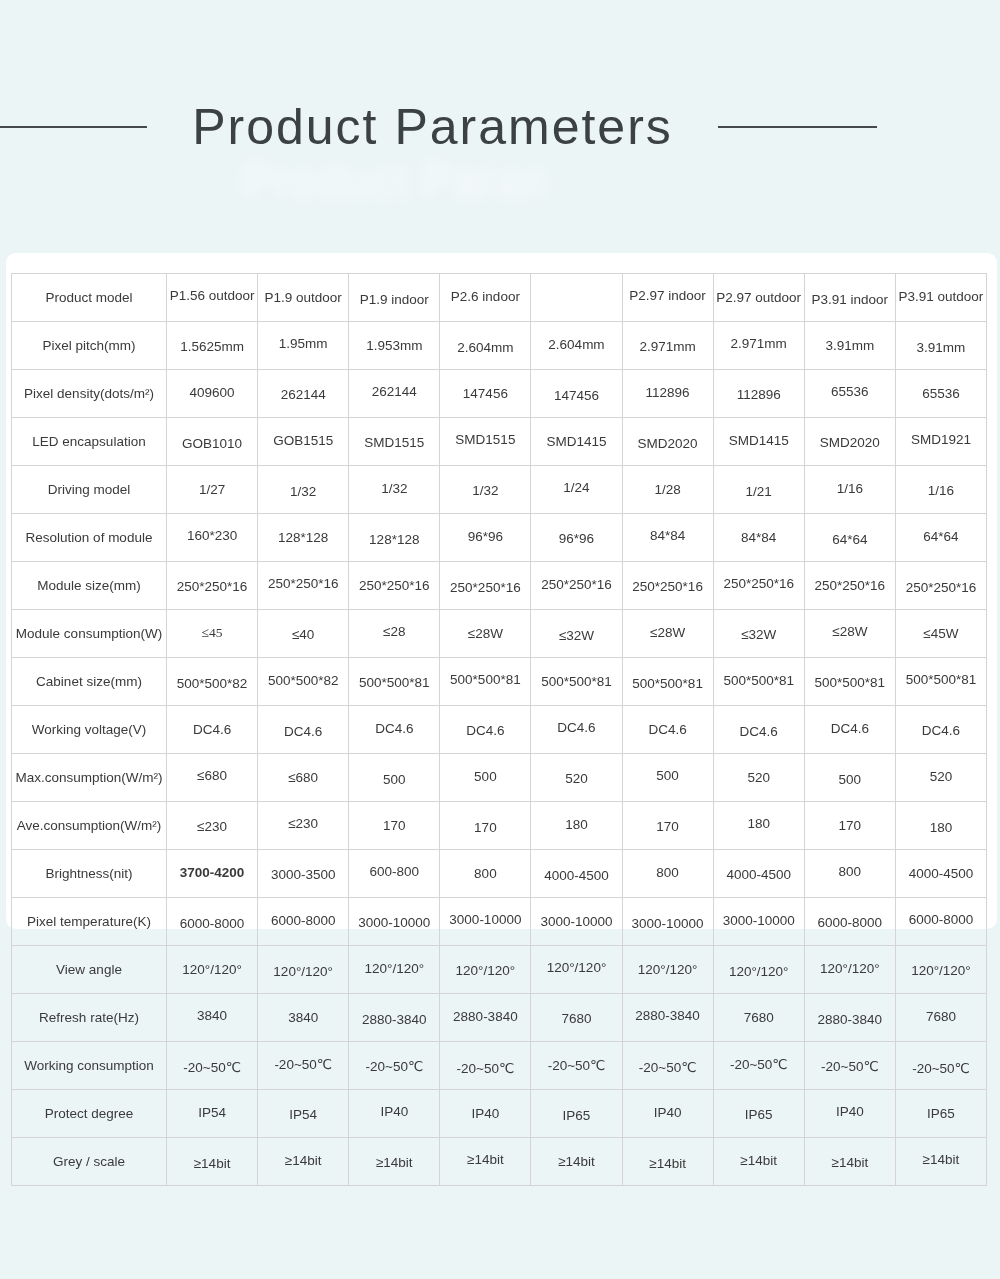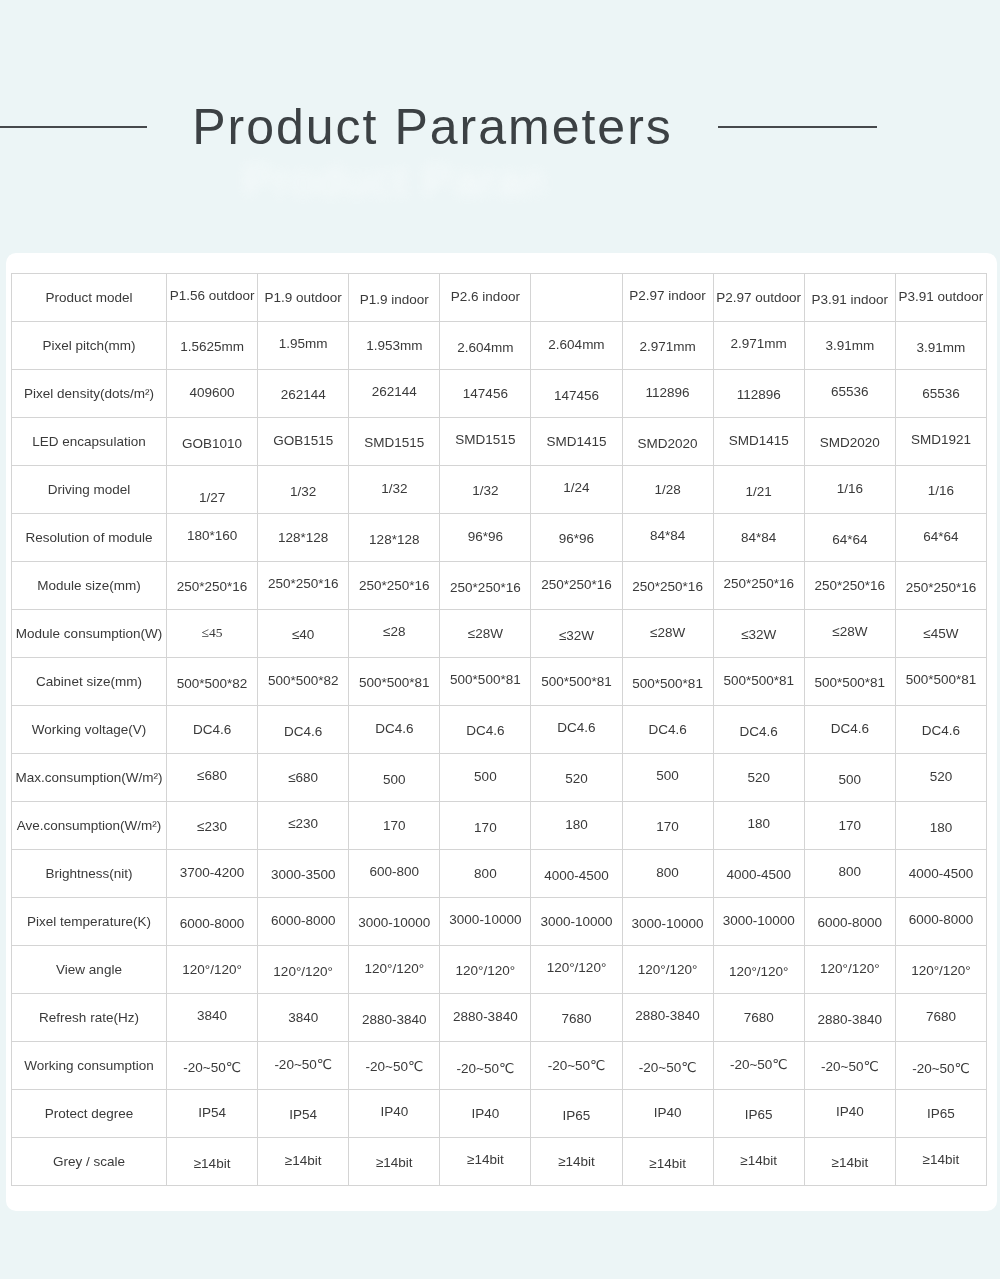--- a/index.html
+++ b/index.html
@@ -22,21 +22,21 @@
     color:#3c4144;white-space:nowrap;
   }
   .title-ghost{
     position:absolute;left:243px;top:156px;
     font-size:44px;letter-spacing:2px;color:#ffffff;opacity:.6;
     filter:blur(6px);width:300px;overflow:hidden;white-space:nowrap;
     pointer-events:none;
   }
   
   .panel{
-    position:absolute;left:6px;top:253px;width:991px;height:958px;
+    position:absolute;left:6px;top:253px;width:991px;height:676px;
     background:#ffffff;border-radius:10px;
   }
   table.spec{
     position:absolute;left:5px;top:20px;width:976px;
     border-collapse:collapse;table-layout:fixed;
   }
   table.spec td{
     border:1px solid #d4d4d4;
     height:47px;padding:0;
     text-align:center;vertical-align:middle;
@@ -102,33 +102,33 @@
           <td><span style="top: 1px;">SMD1515</span></td>
           <td><span style="top: -2px;">SMD1515</span></td>
           <td><span style="top: 0px;">SMD1415</span></td>
           <td><span style="top: 2px;">SMD2020</span></td>
           <td><span style="top: -1px;">SMD1415</span></td>
           <td><span style="top: 1px;">SMD2020</span></td>
           <td><span style="top: -2px;">SMD1921</span></td>
         </tr>
         <tr>
           <td class="label-cell"><span>Driving model</span></td>
-          <td><span style="top: 8px;">1/27</span></td>
+          <td><span style="top: 0px;">1/27</span></td>
           <td><span style="top: 2px;">1/32</span></td>
           <td><span style="top: -1px;">1/32</span></td>
           <td><span style="top: 1px;">1/32</span></td>
           <td><span style="top: -2px;">1/24</span></td>
           <td><span style="top: 0px;">1/28</span></td>
           <td><span style="top: 2px;">1/21</span></td>
           <td><span style="top: -1px;">1/16</span></td>
           <td><span style="top: 1px;">1/16</span></td>
         </tr>
         <tr>
           <td class="label-cell"><span>Resolution of module</span></td>
-          <td><span style="top: -2px;">180*160</span></td>
+          <td><span style="top: -2px;">160*230</span></td>
           <td><span style="top: 0px;">128*128</span></td>
           <td><span style="top: 2px;">128*128</span></td>
           <td><span style="top: -1px;">96*96</span></td>
           <td><span style="top: 1px;">96*96</span></td>
           <td><span style="top: -2px;">84*84</span></td>
           <td><span style="top: 0px;">84*84</span></td>
           <td><span style="top: 2px;">64*64</span></td>
           <td><span style="top: -1px;">64*64</span></td>
         </tr>
         <tr>
@@ -198,21 +198,21 @@
           <td><span style="top: 0px;">170</span></td>
           <td><span style="top: 2px;">170</span></td>
           <td><span style="top: -1px;">180</span></td>
           <td><span style="top: 1px;">170</span></td>
           <td><span style="top: -2px;">180</span></td>
           <td><span style="top: 0px;">170</span></td>
           <td><span style="top: 2px;">180</span></td>
         </tr>
         <tr>
           <td class="label-cell"><span>Brightness(nit)</span></td>
-          <td><span style="top: -1px;">3700-4200</span></td>
+          <td><span style="top: -1px; font-weight: bold;">3700-4200</span></td>
           <td><span style="top: 1px;">3000-3500</span></td>
           <td><span style="top: -2px; text-align: right;">600-800</span></td>
           <td><span style="top: 0px;">800</span></td>
           <td><span style="top: 2px;">4000-4500</span></td>
           <td><span style="top: -1px;">800</span></td>
           <td><span style="top: 1px;">4000-4500</span></td>
           <td><span style="top: -2px;">800</span></td>
           <td><span style="top: 0px;">4000-4500</span></td>
         </tr>
         <tr>

